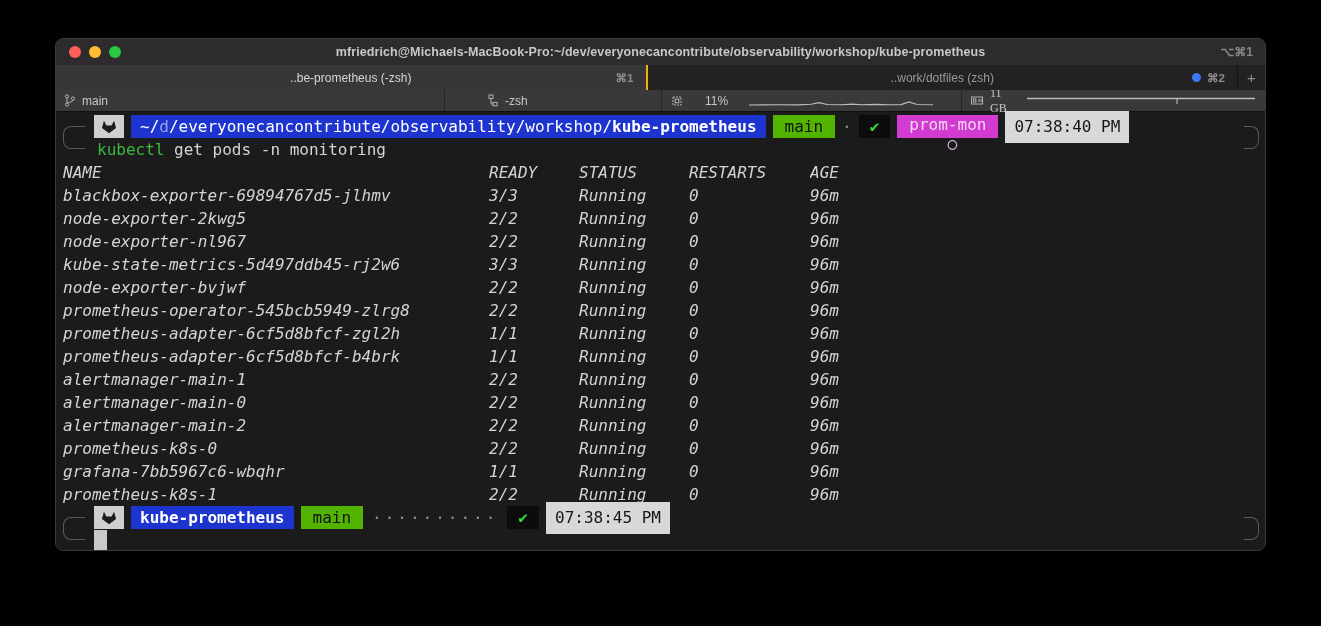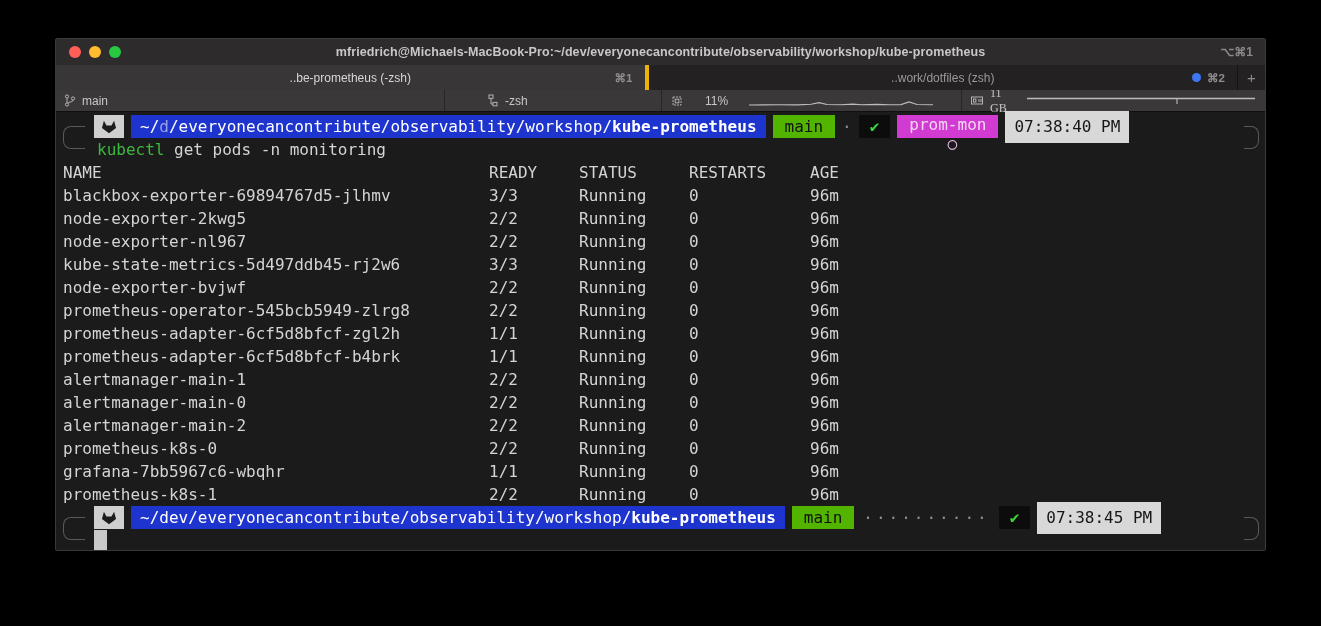--- a/index.html
+++ b/index.html
@@ -5,36 +5,36 @@
   :root{
     --dir_blue:#1e34cf; --branch_green:#53b400; --kube_magenta:#d23bd2;
     --time_bg:#d8d8d8; --check_green:#38d938; --command_green:#3cb83c;
     --tab_activity_blue:#3d78f2; --terminal_bg:#1b1b1b;
   }
   *{margin:0;padding:0;box-sizing:border-box;}
   html,body{background:#000;}
   .stage{position:relative;width:1321px;height:626px;background:#000;overflow:hidden;
     font-family:"Liberation Sans",sans-serif;}
   .window{position:absolute;left:55px;top:38px;width:1211px;height:513px;
-    background:var(--terminal_bg);border-radius:2px;overflow:hidden;
+    background:var(--terminal_bg);border-radius:8px;overflow:hidden;
     box-shadow:0 14px 40px rgba(0,0,0,.75);border:1px solid #3a3a3a;}
   
   .titlebar{position:relative;height:26px;background:#2d2b2b;display:flex;
     align-items:center;justify-content:center;}
   .lights{position:absolute;left:13px;top:0;height:26px;display:flex;align-items:center;gap:8px;}
   .light{width:12px;height:12px;border-radius:50%;}
   .light.red{background:#ff5f57;}.light.yellow{background:#febc2e;}.light.green{background:#28c840;}
   .title-text{font-size:12.5px;font-weight:700;color:#c9c7c7;letter-spacing:.1px;}
   .title-shortcut{position:absolute;right:12px;font-size:12px;font-weight:700;color:#8a8888;}
   
   .tabbar{height:25px;display:flex;background:#6d28d9;}
   .tab{position:relative;flex:1;display:flex;align-items:center;justify-content:center;
     font-size:12px;color:#b9b7b7;}
   .tab.active{background:#383636;color:#d8d6d6;}
-  .tab.inactive{background:#232122;color:#9b9999;border-left:4px solid #eab308;}
+  .tab.inactive{background:#232122;color:#9b9999;border-left:2px solid #eab308;}
   .tab .tab-shortcut{position:absolute;right:12px;font-size:11.5px;font-weight:700;color:#8f8d8d;
     display:flex;align-items:center;gap:6px;}
   .activity-dot{width:9px;height:9px;border-radius:50%;background:var(--tab_activity_blue);display:inline-block;}
   .newtab{width:28px;background:#232122;border-left:1px solid #151414;display:flex;
     align-items:center;justify-content:center;color:#8f8d8d;font-size:15px;}
   
   .statusbar{height:22px;background:#3a3838;display:flex;align-items:stretch;
     color:#c9c7c7;font-size:12px;border-bottom:1px solid #101010;}
   .sb-cell{display:flex;align-items:center;gap:6px;padding:0 8px;}
   .sb-cell + .sb-cell{border-left:1px solid #272525;}
@@ -62,21 +62,21 @@
   .kube-circle{color:#eec2ee;margin-left:9px;}
   .seg-time{background:var(--time_bg);color:#161616;padding:16px 9px;}
   .filler{color:#8f8f8f;}
   .filler.dots{letter-spacing:3px;margin-left:2px;margin-right:2px;}
   .cmdline{padding-left:34px;color:#d4d4d4;}
   .cmd-prog{color:var(--command_green);}
   .cursor-line{height:23px;display:flex;align-items:center;}
   .cursor-block{display:block;margin-left:31px;width:13px;height:21px;background:#c9c9c9;}
   
   .trow{display:grid;grid-template-columns:426px 90px 110px 121px auto;height:23px;
-    line-height:23px;white-space:pre;}
+    line-height:23px;white-space:pre;font-style:italic;}
   .trow span{overflow:hidden;}
 </style>
 </head>
 <body>
 
 <div class="stage">
   <div class="window">
 
     <div class="titlebar">
       <div class="lights">
@@ -291,21 +291,21 @@
 
       <div class="prompt-block">
         <div class="bracket bracket-left"></div>
         <div class="bracket bracket-right"></div>
         <div class="segments">
           <span class="seg seg-icon">
             <svg width="16" height="15" viewBox="0 0 24 23">
                 <path d="M12 22 L1.2 13.8 L4.2 2.6 L8.1 10 L15.9 10 L19.8 2.6 L22.8 13.8 Z" fill="#1c1c1c"></path>
               </svg>
           </span>
-          <span class="seg seg-path"><span>~/dev/everyonecancontribute/observability/workshop/</span><b>kube-prometheus</b></span>
+          <span class="seg seg-path"><b>kube-prometheus</b></span>
           <span class="seg seg-git">main</span>
           <span class="filler dots">··········</span>
           <span class="seg seg-check">✔</span>
           <span class="seg seg-time">07:38:45 PM</span>
         </div>
         <div class="cursor-line">
           <span class="cursor-block"></span>
         </div>
       </div>
 

